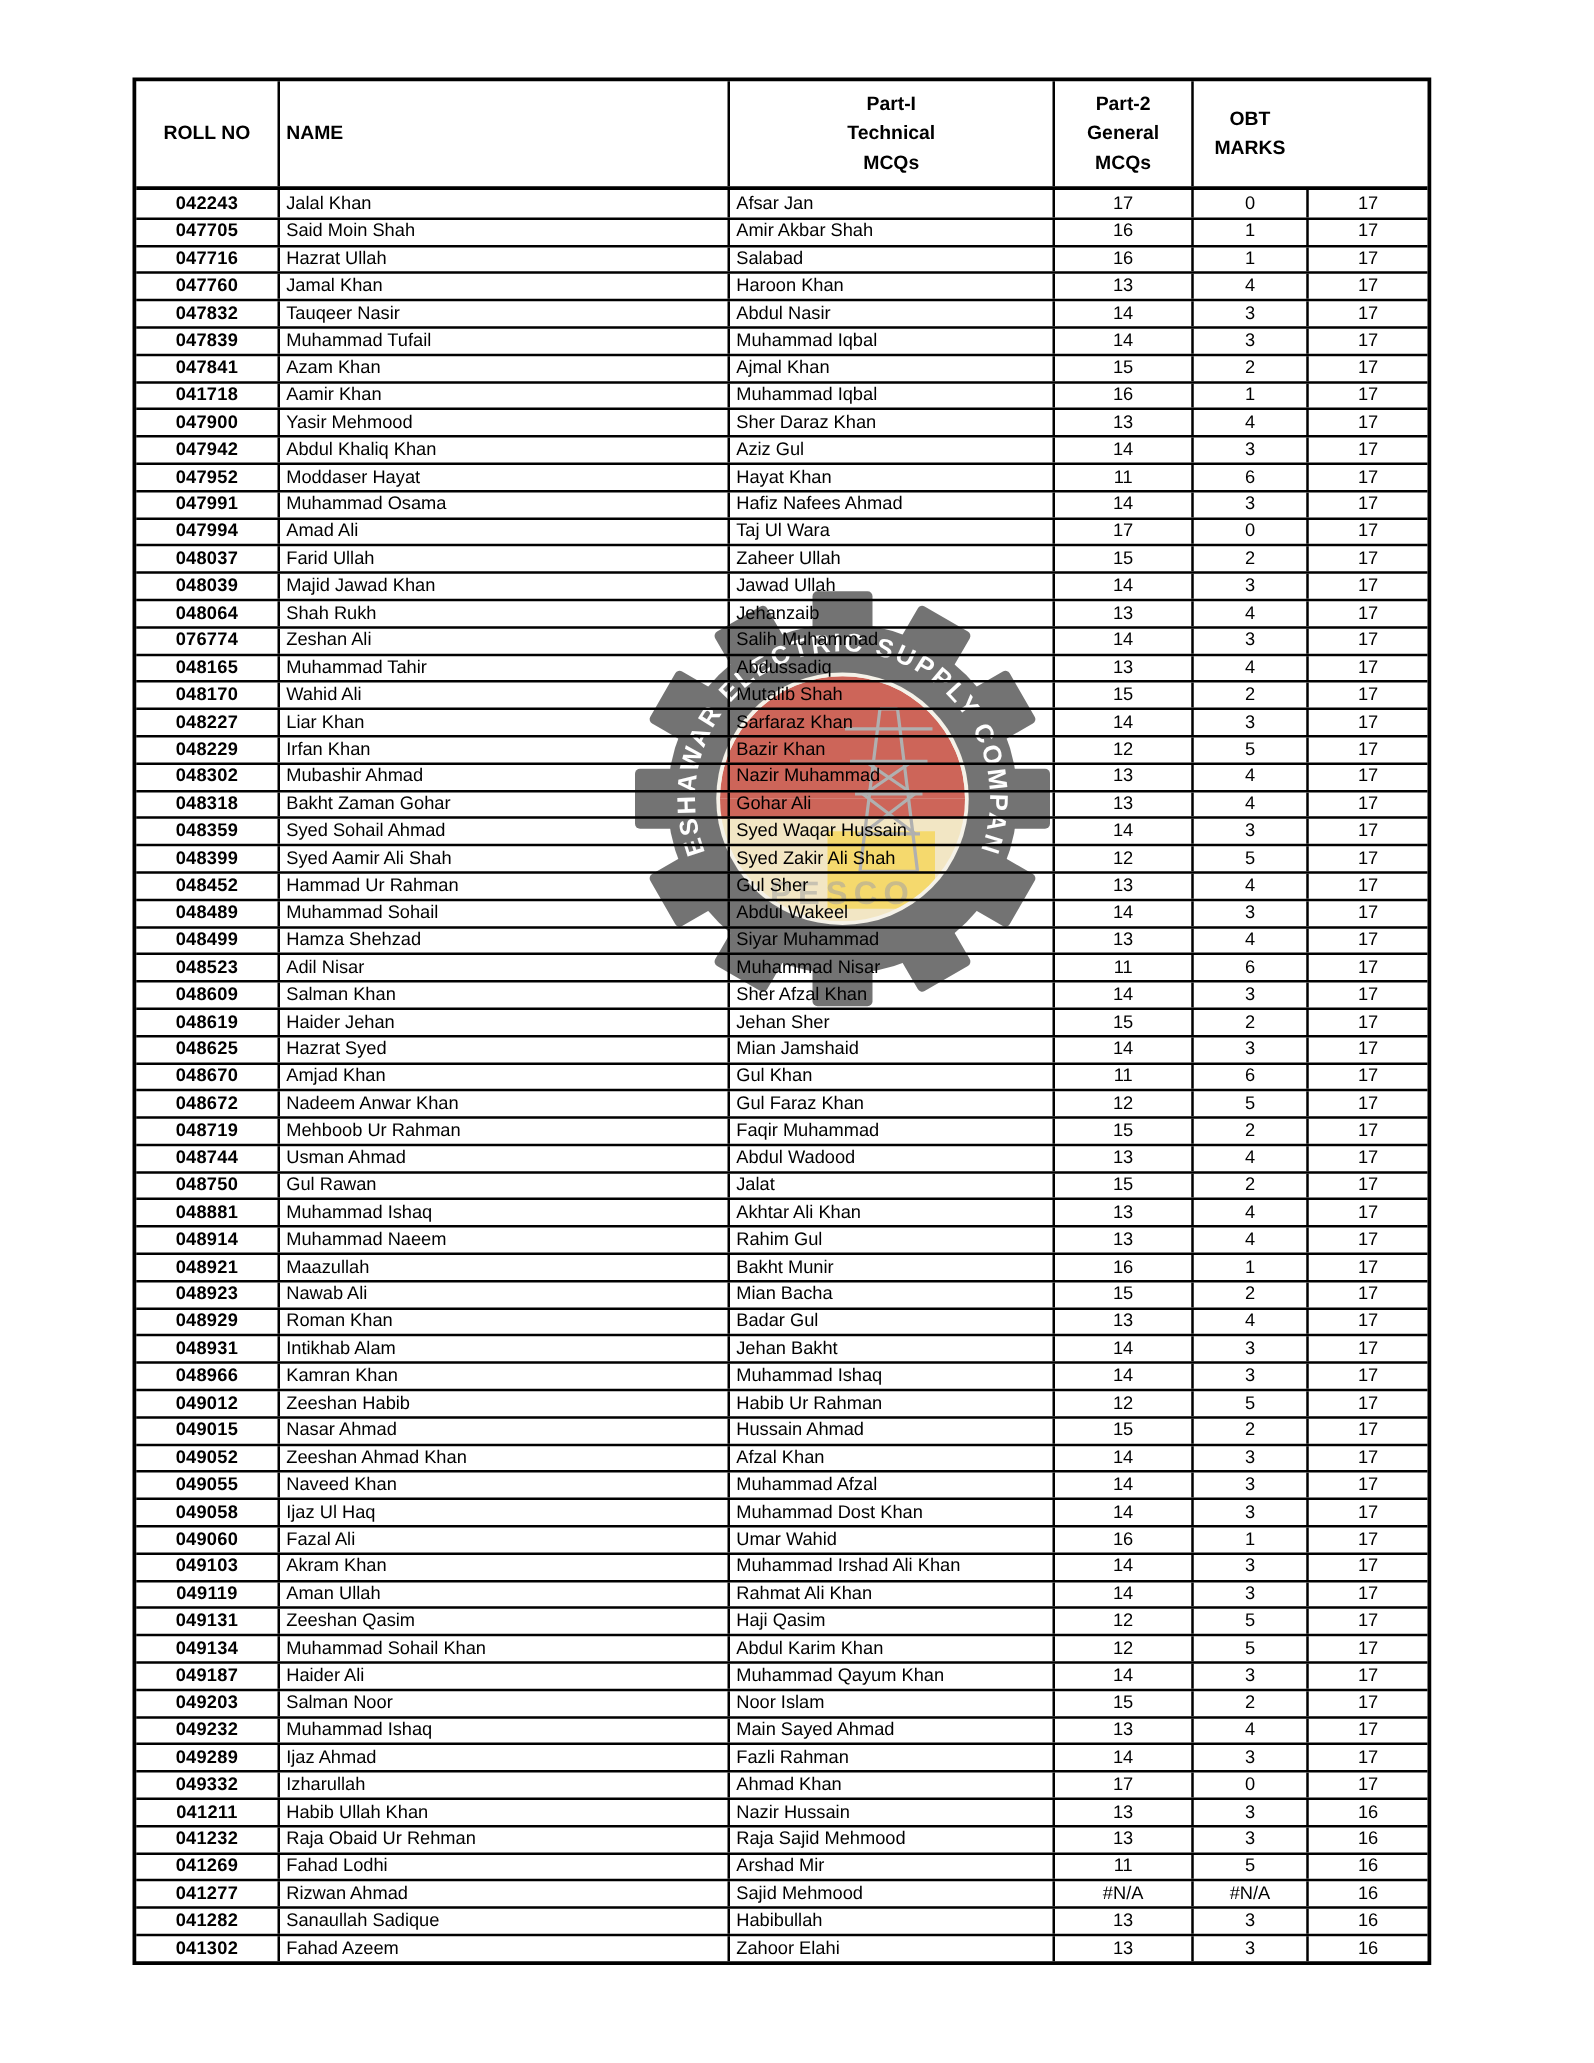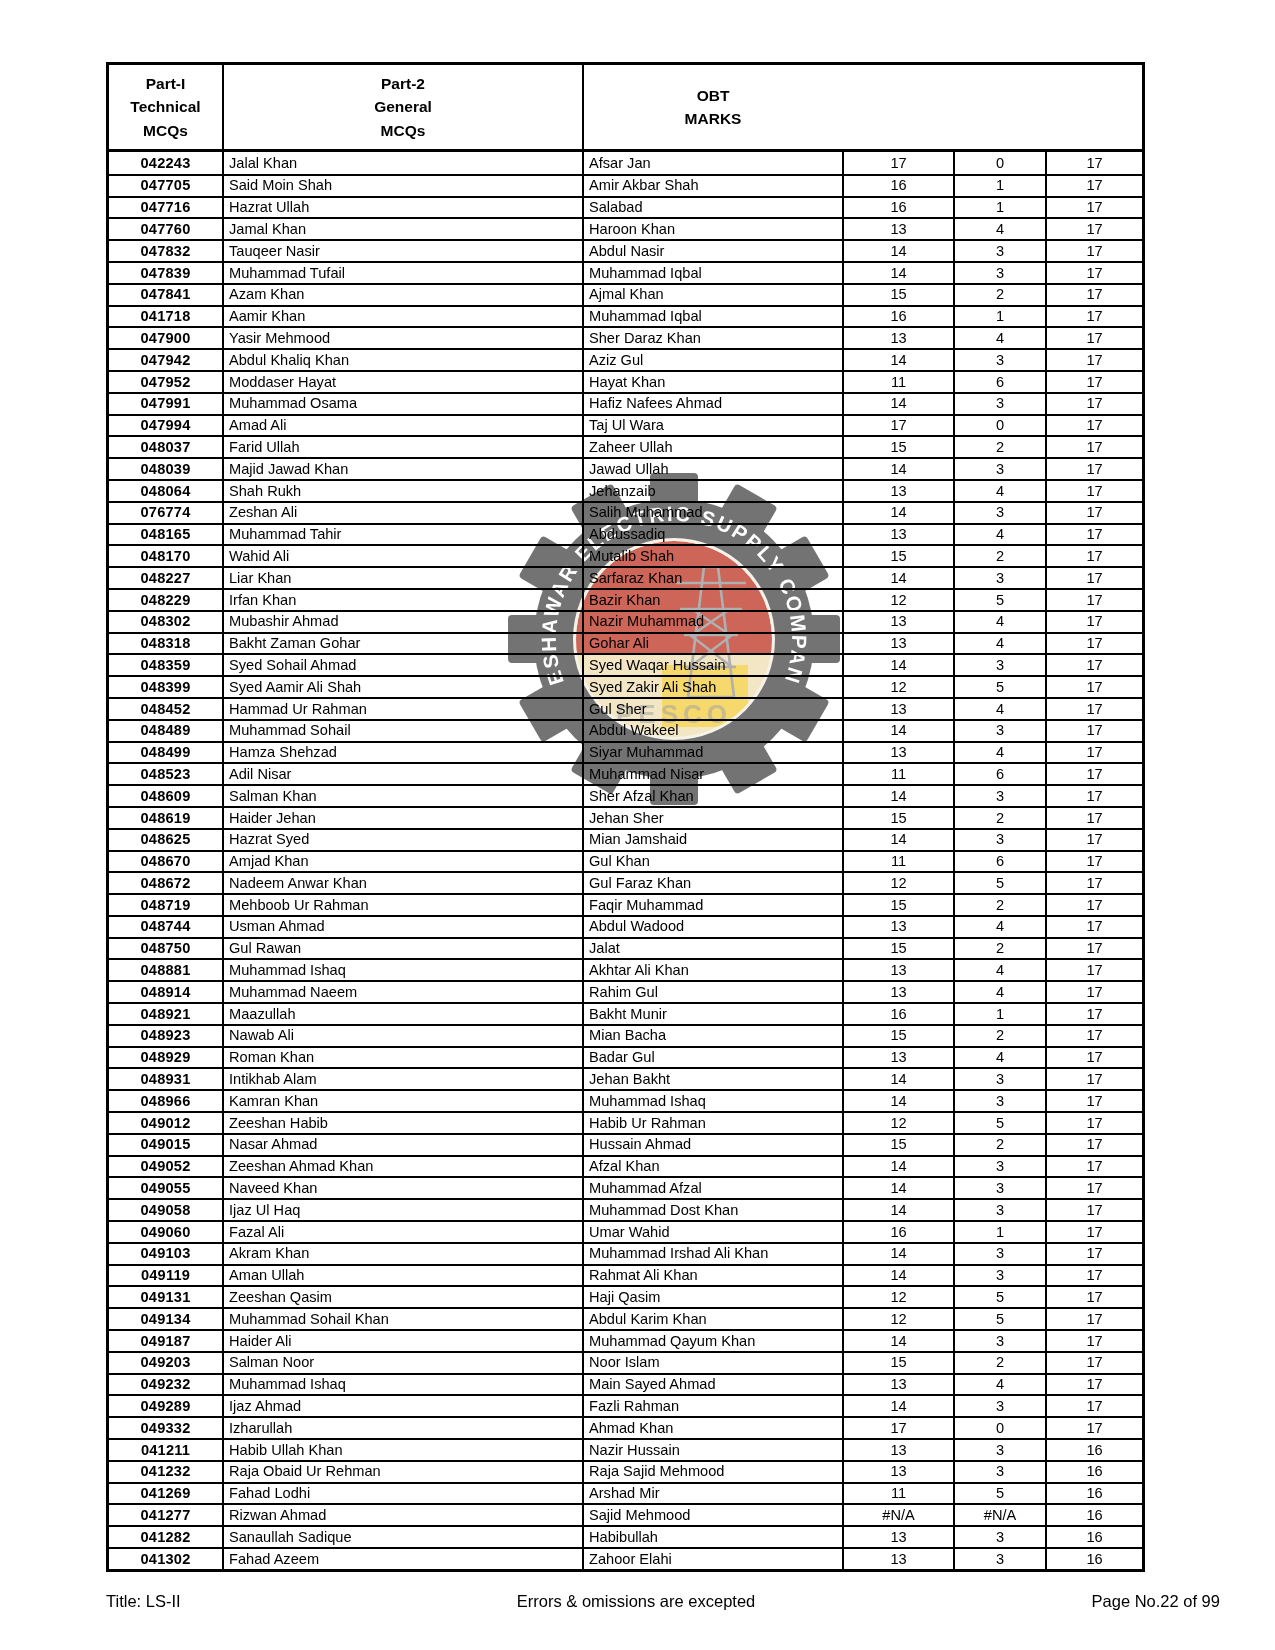--- a/index.html
+++ b/index.html
@@ -83,20 +83,22 @@
       </g>
       <path id="ringArc" d="M -112.2 36.5 A 118 118 0 1 1 112.2 36.5" fill="none"></path>
       <text font-family="Liberation Sans, sans-serif" font-size="20.5" font-weight="bold" fill="#ffffff" letter-spacing="2.2">
         <textPath href="#ringArc" startOffset="50%" text-anchor="middle">PESHAWAR ELECTRIC SUPPLY COMPANY</textPath>
       </text>
     </g>
   </svg>
 
   <div class="results-table">
     <div class="t-header">
+      <div class="hcell">ROLL NO</div>
+      <div class="hcell h-left">NAME</div>
       <div class="hcell">Part-I
 Technical
 MCQs</div>
       <div class="hcell">Part-2
 General
 MCQs</div>
       <div class="hcell">OBT
 MARKS</div>
     </div>
     <div id="table-body">
@@ -680,19 +682,14 @@
       <div class="cell c-roll">041302</div>
       <div class="cell c-name">Fahad Azeem</div>
       <div class="cell c-father">Zahoor Elahi</div>
       <div class="cell c-num">13</div>
       <div class="cell c-num">3</div>
       <div class="cell c-num">16</div>
     </div>
   </div>
   </div>
 
-  <div class="footer">
-    <span>Title: LS-II</span>
-    <span>Errors &amp; omissions are excepted</span>
-    <span>Page No.22 of 99</span>
-  </div>
 
 </div>
 
 </body></html>

